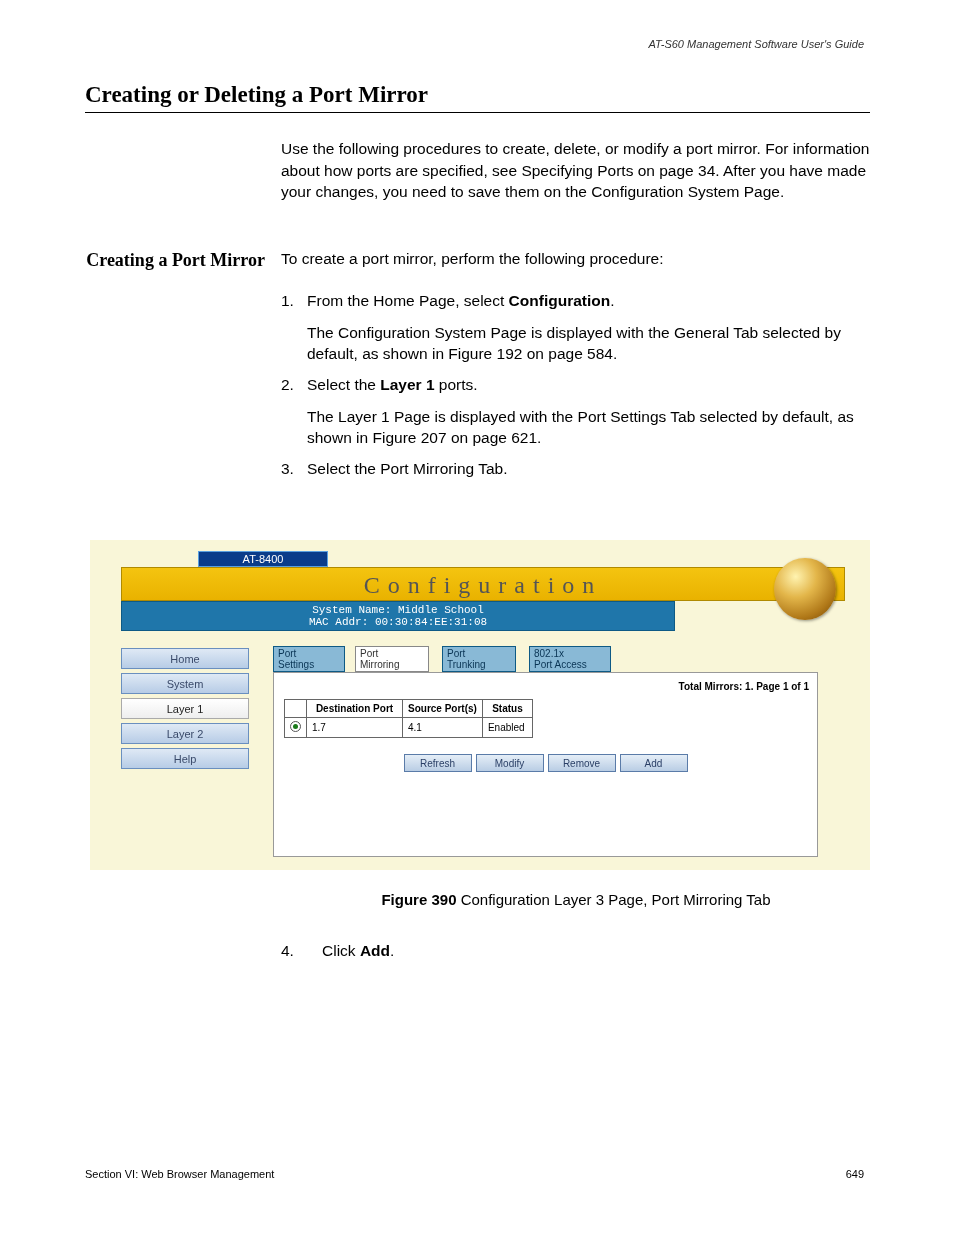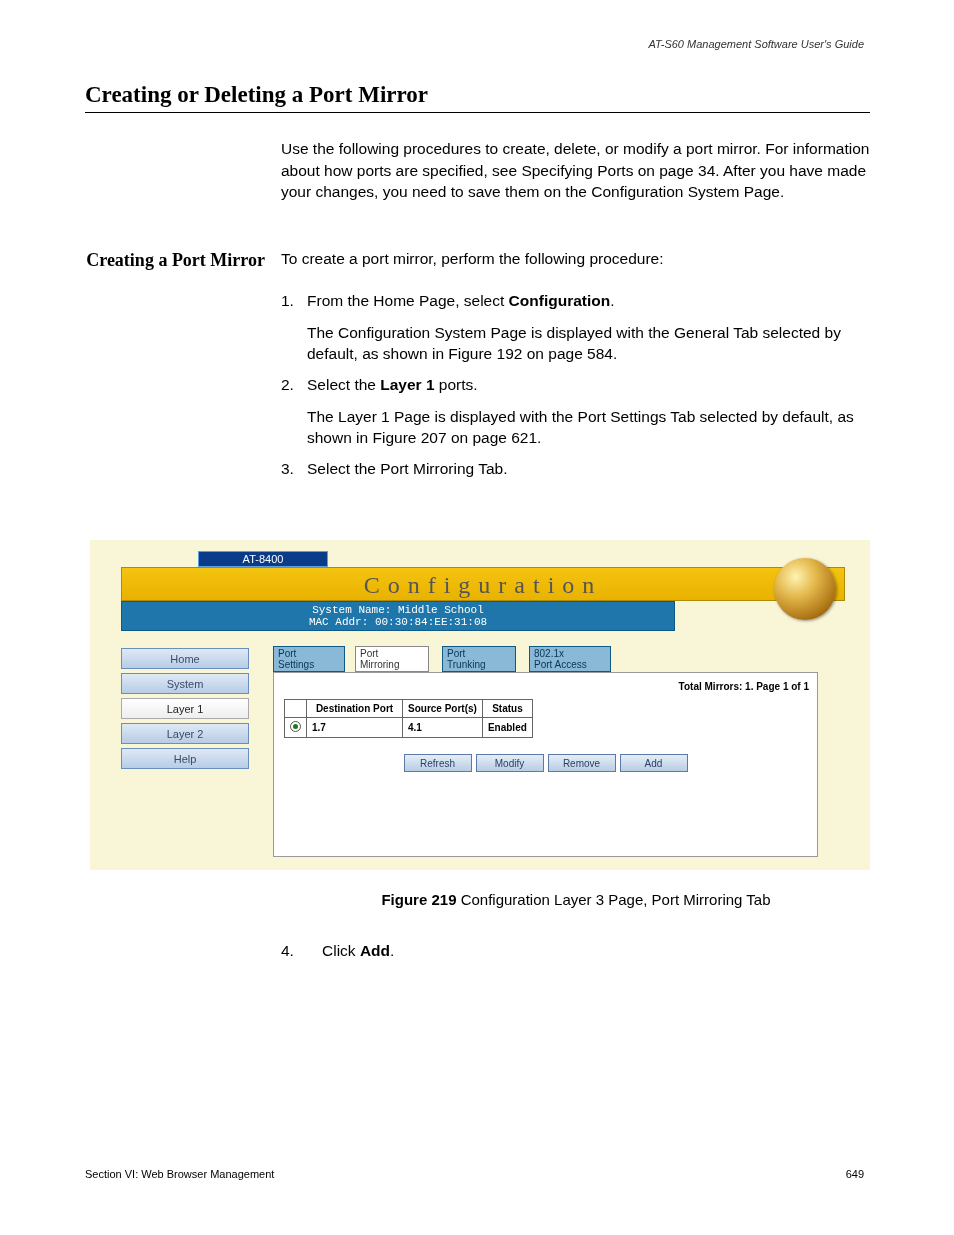--- a/index.html
+++ b/index.html
@@ -203,21 +203,21 @@
     top: 26px;
     left: 10px;
     right: 10px;
     border-collapse: collapse;
     font-family: Verdana, Arial, sans-serif;
     font-size: 10px;
   }
   .mirror-table th, .mirror-table td {
     border: 1px solid #666;
     padding: 3px 5px;
-    font-weight: bold;
+    font-weight: normal;
   }
   .mirror-table th { font-weight: bold; }
   .radio-dot {
     width: 11px; height: 11px; border-radius: 50%; border: 1px solid #555;
     display: inline-block; position: relative;
   }
   .radio-dot::after {
     content: ""; position: absolute; top: 2px; left: 2px; width: 5px; height: 5px;
     background: #1a7a1a; border-radius: 50%;
   }
@@ -356,21 +356,21 @@
     <div class="btn-row">
       <button class="ui-btn">Refresh</button>
       <button class="ui-btn">Modify</button>
       <button class="ui-btn">Remove</button>
       <button class="ui-btn">Add</button>
     </div>
   </div>
 </div>
 
 <div class="figure-caption">
-  <span class="bold">Figure 219</span><span>  Configuration Layer 3 Page, Port Mirroring Tab</span>
+  <span class="bold">Figure 390</span><span>  Configuration Layer 3 Page, Port Mirroring Tab</span>
 </div>
 
 <div class="step4">
   <span class="num">4.</span>
   <span class="txt">
     <span>Click </span><span class="bold">Add</span><span>.</span>
   </span>
 </div>
 
 <div class="footer-left">Section VI: Web Browser Management</div>

